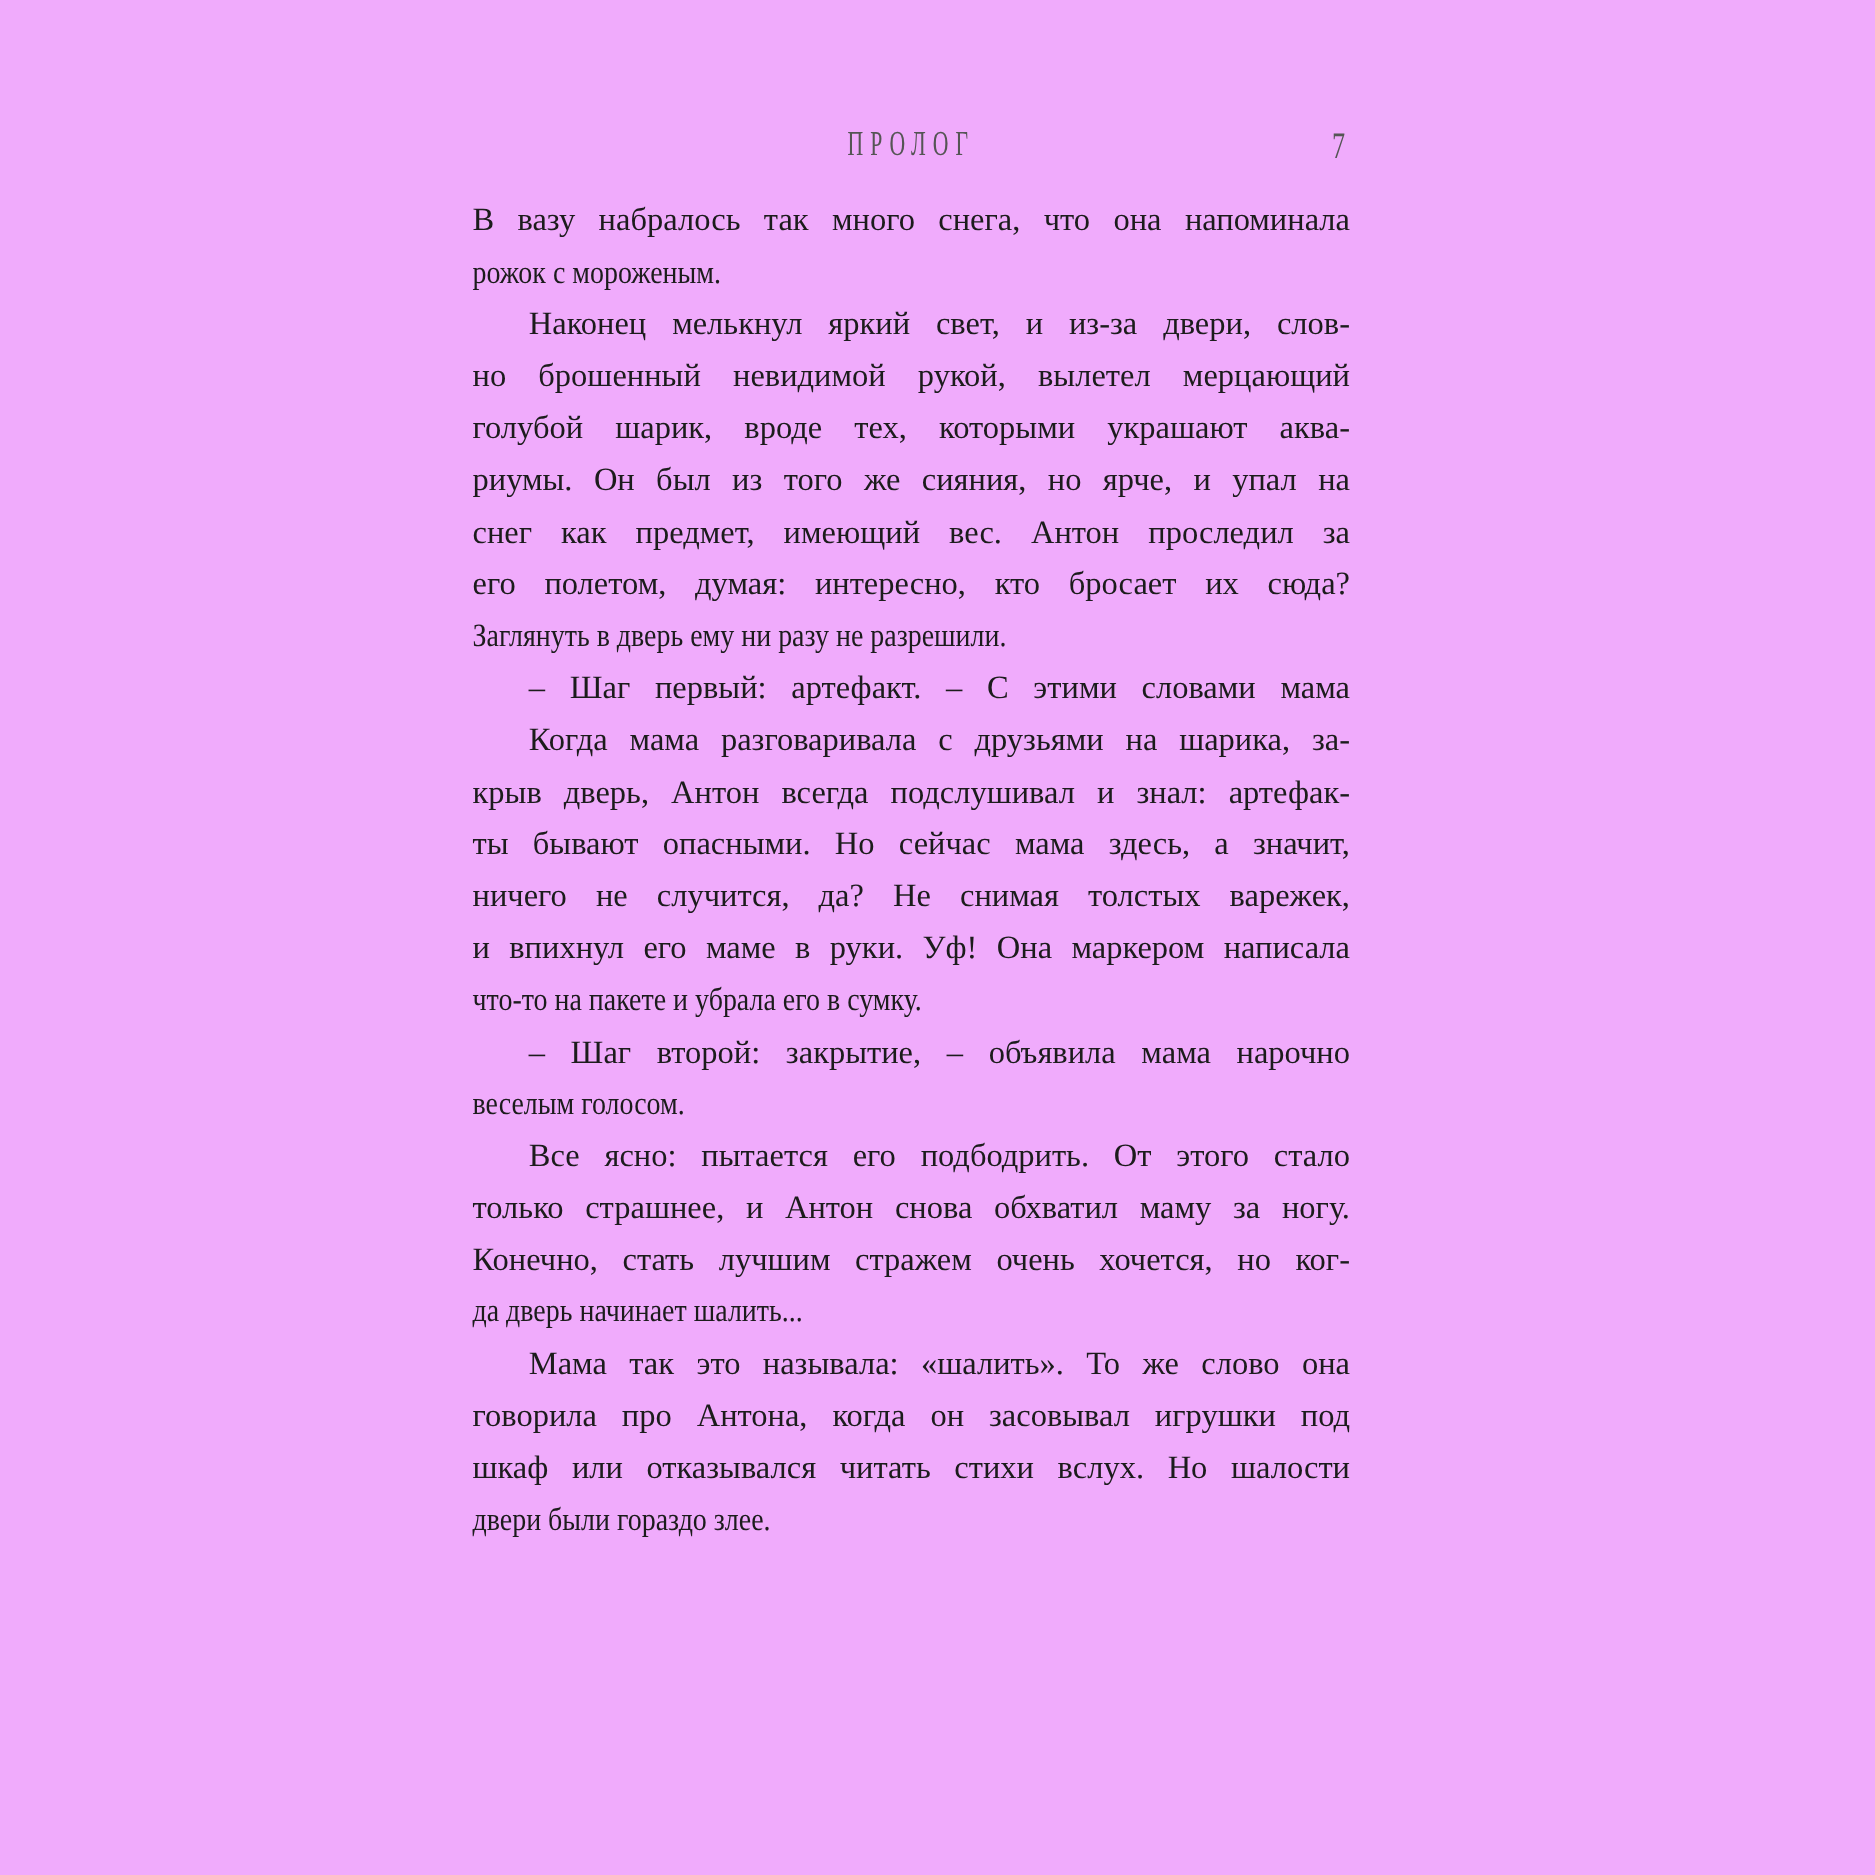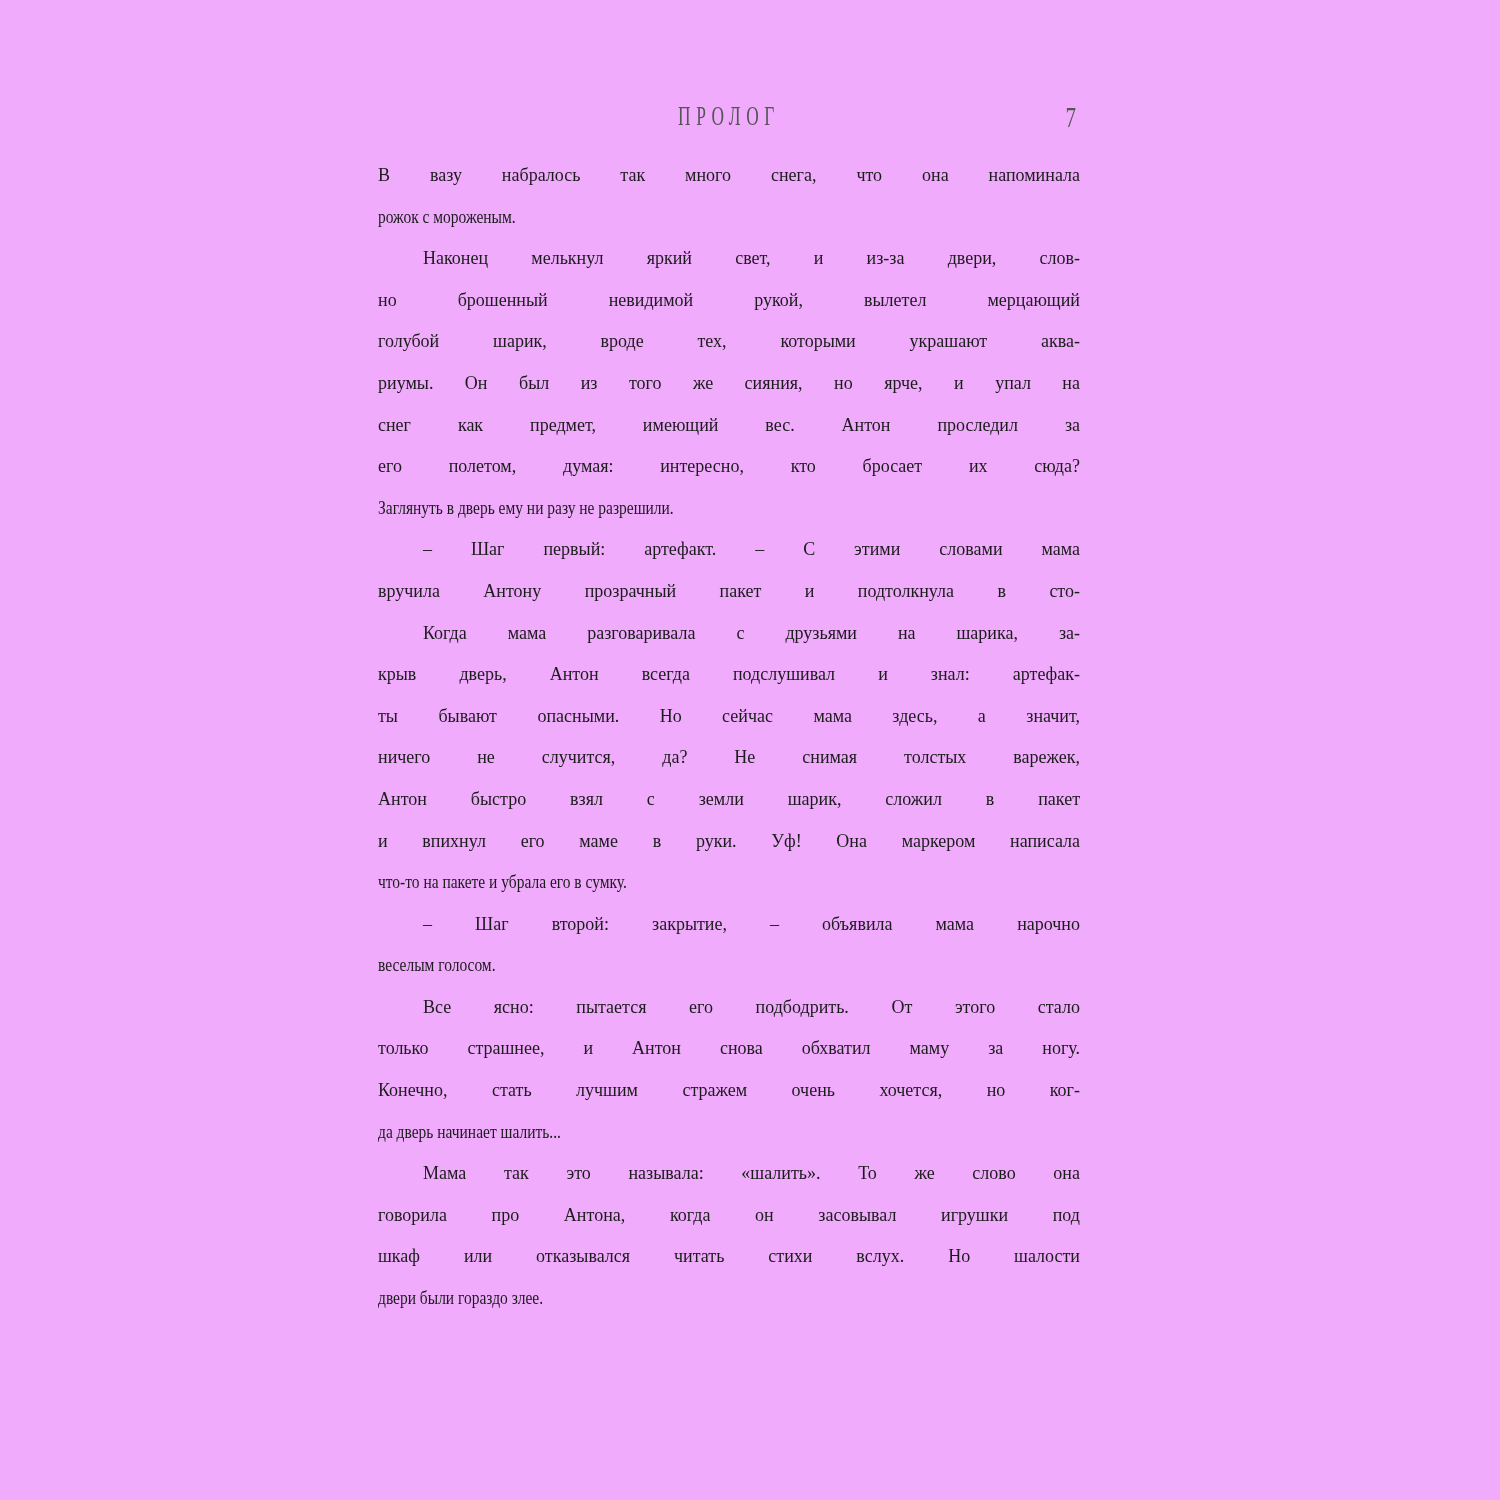--- a/index.html
+++ b/index.html
@@ -54,21 +54,21 @@
     .text-block {
       position: absolute;
       left: 378px;
       top: 155px;
       width: 702px;
     }
     .line {
       display: block;
       height: 41.6px;
       line-height: 41.6px;
-      font-size: 18px;
+      font-size: 26px;
       white-space: nowrap;
       text-align: justify;
       text-align-last: justify;
       color: #1c1c1c;
     }
     .line.last {
       text-align-last: left;
     }
     .line.indent {
       padding-left: 45px;
@@ -96,26 +96,24 @@
     <span class="line"><span class="t" style="width: 702px; display: inline-block;">В вазу набралось так много снега, что она напоминала</span></span>
     <span class="line last"><span class="t" style="width: auto; display: inline-block; transform: scaleX(0.86); transform-origin: 0px 0px;">рожок с мороженым.</span></span>
     <span class="line indent"><span class="t" style="width: 657px; display: inline-block;">Наконец мелькнул яркий свет, и из-за двери, слов-</span></span>
     <span class="line"><span class="t" style="width: 702px; display: inline-block;">но брошенный невидимой рукой, вылетел мерцающий</span></span>
     <span class="line"><span class="t" style="width: 702px; display: inline-block;">голубой шарик, вроде тех, которыми украшают аква-</span></span>
     <span class="line"><span class="t" style="width: 702px; display: inline-block;">риумы. Он был из того же сияния, но ярче, и упал на</span></span>
     <span class="line"><span class="t" style="width: 702px; display: inline-block;">снег как предмет, имеющий вес. Антон проследил за</span></span>
     <span class="line"><span class="t" style="width: 702px; display: inline-block;">его полетом, думая: интересно, кто бросает их сюда?</span></span>
     <span class="line last"><span class="t" style="width: auto; display: inline-block; transform: scaleX(0.86); transform-origin: 0px 0px;">Заглянуть в дверь ему ни разу не разрешили.</span></span>
     <span class="line indent"><span class="t" style="width: 657px; display: inline-block;">– Шаг первый: артефакт. – С этими словами мама</span></span>
-    <span class="line"><span class="t" style="width: 702px; display: inline-block;">вручила Антону прозрачный пакет и подтолкнула в сто-</span></span>
     <span class="line indent"><span class="t" style="width: 657px; display: inline-block;">Когда мама разговаривала с друзьями на шарика, за-</span></span>
     <span class="line"><span class="t" style="width: 702px; display: inline-block;">крыв дверь, Антон всегда подслушивал и знал: артефак-</span></span>
     <span class="line"><span class="t" style="width: 702px; display: inline-block;">ты бывают опасными. Но сейчас мама здесь, а значит,</span></span>
     <span class="line"><span class="t" style="width: 702px; display: inline-block;">ничего не случится, да? Не снимая толстых варежек,</span></span>
-    <span class="line"><span class="t" style="width: 702px; display: inline-block;">Антон быстро взял с земли шарик, сложил в пакет</span></span>
     <span class="line"><span class="t" style="width: 702px; display: inline-block;">и впихнул его маме в руки. Уф! Она маркером написала</span></span>
     <span class="line last"><span class="t" style="width: auto; display: inline-block; transform: scaleX(0.86); transform-origin: 0px 0px;">что-то на пакете и убрала его в сумку.</span></span>
     <span class="line indent"><span class="t" style="width: 657px; display: inline-block;">– Шаг второй: закрытие, – объявила мама нарочно</span></span>
     <span class="line last"><span class="t" style="width: auto; display: inline-block; transform: scaleX(0.86); transform-origin: 0px 0px;">веселым голосом.</span></span>
     <span class="line indent"><span class="t" style="width: 657px; display: inline-block;">Все ясно: пытается его подбодрить. От этого стало</span></span>
     <span class="line"><span class="t" style="width: 702px; display: inline-block;">только страшнее, и Антон снова обхватил маму за ногу.</span></span>
     <span class="line"><span class="t" style="width: 702px; display: inline-block;">Конечно, стать лучшим стражем очень хочется, но ког-</span></span>
     <span class="line last"><span class="t" style="width: auto; display: inline-block; transform: scaleX(0.86); transform-origin: 0px 0px;">да дверь начинает шалить...</span></span>
     <span class="line indent"><span class="t" style="width: 657px; display: inline-block;">Мама так это называла: «шалить». То же слово она</span></span>
     <span class="line"><span class="t" style="width: 702px; display: inline-block;">говорила про Антона, когда он засовывал игрушки под</span></span>

